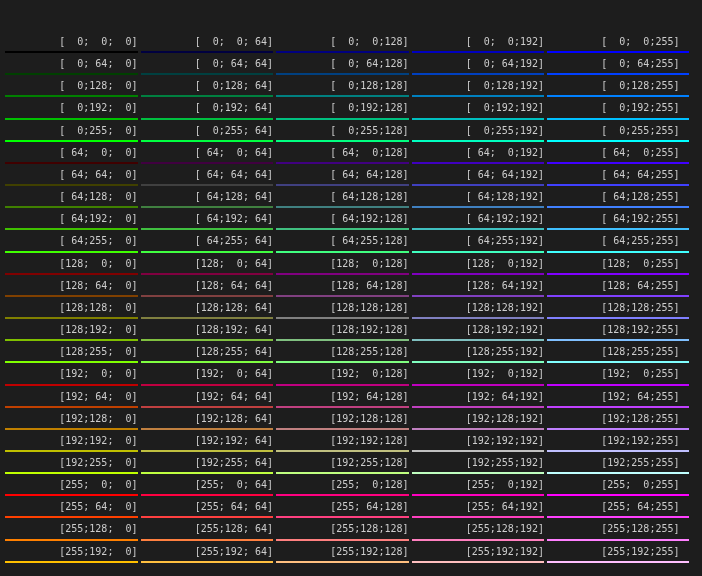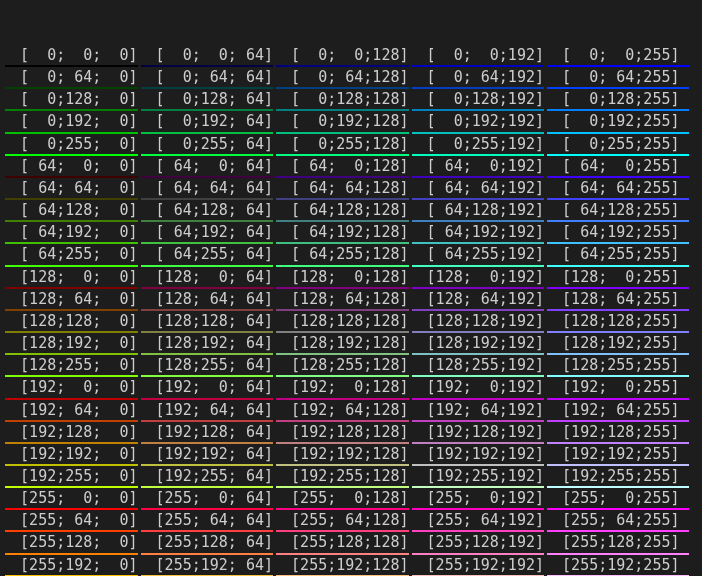--- a/index.html
+++ b/index.html
@@ -6,21 +6,21 @@
   body {
     width: 702px; height: 576px;
     background: #1d1d1d;
     overflow: hidden;
   }
   .console {
     box-sizing: border-box;
     width: 702px; height: 576px;
     padding: 9px 0 0 5px;
     font-family: "DejaVu Sans Mono", "Liberation Mono", monospace;
-    font-size: 15px;
+    font-size: 10px;
     white-space: pre;
   }
   .row { height: 22.16px; }
   .cell {
     display: inline-block;
     box-sizing: border-box;
     height: 22.16px;
     width: 132.5px;
     margin-right: 3px;
     border-bottom: 2px solid transparent;

